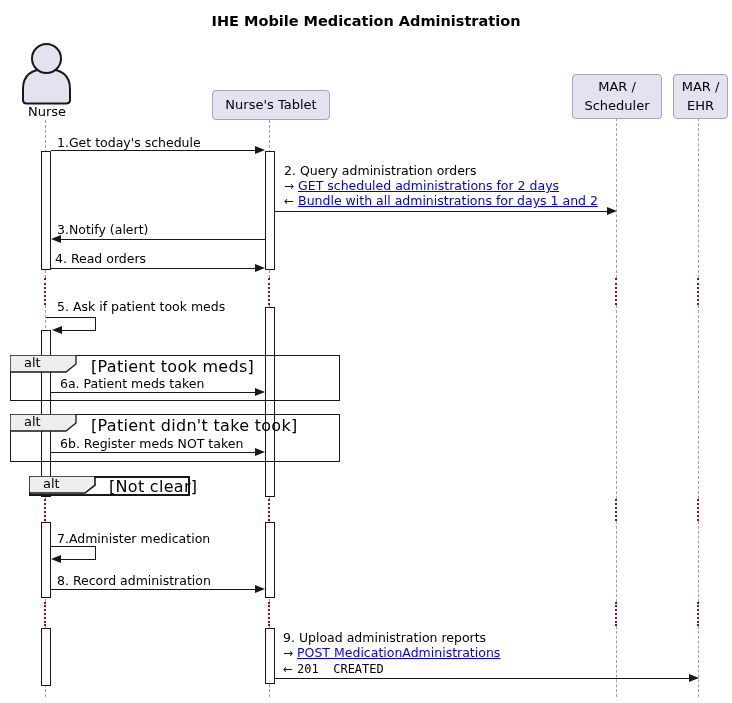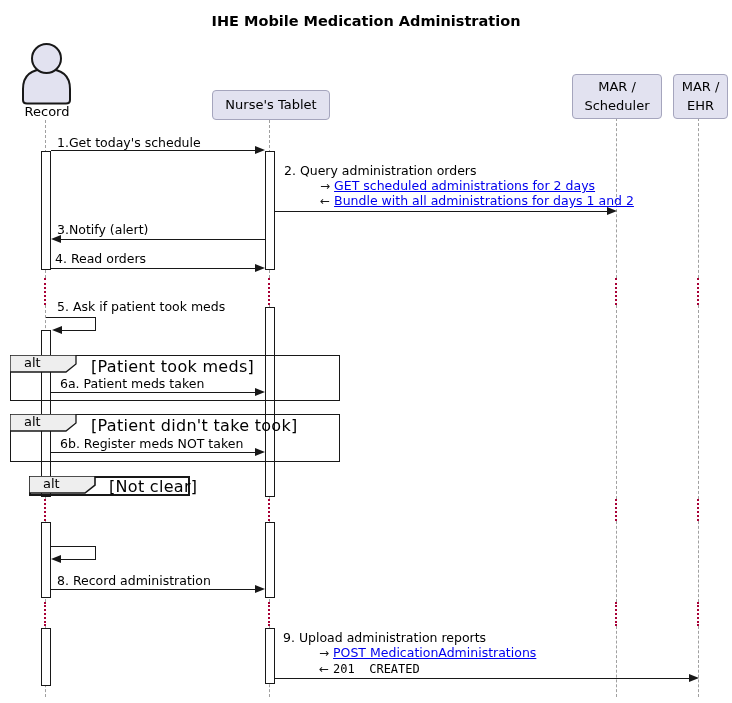--- a/index.html
+++ b/index.html
@@ -17,21 +17,21 @@
   .frame{position:absolute;border:1.5px solid #181818;background:transparent;}
   .alt-tab{position:absolute;left:-1px;top:-1px;width:67px;height:18px;}
   .alt-tab span{position:absolute;left:14px;top:0px;font-size:13px;font-weight:normal;}
   .cond{position:absolute;font-size:16px;font-weight:normal;letter-spacing:.3px;white-space:nowrap;}
   .msg{position:absolute;font-size:12.5px;white-space:nowrap;}
   .hline{position:absolute;height:0;border-top:1.3px solid #181818;}
   .vline{position:absolute;width:0;border-left:1.3px solid #181818;}
   .ah{position:absolute;width:0;height:0;border-style:solid;}
   .ah-r{border-width:4.5px 0 4.5px 10px;border-color:transparent transparent transparent #181818;}
   .ah-l{border-width:4.5px 10px 4.5px 0;border-color:transparent #181818 transparent transparent;}
-  .linkline{position:absolute;font-size:12.5px;white-space:nowrap;margin-left:36px;}
+  .linkline{position:absolute;font-size:12.5px;white-space:nowrap;}
   .linkline .pre{color:#181818;font-size:12px;margin-right:4px;}
   .link{color:#0000EE;text-decoration:underline;cursor:pointer;}
   .mono{font-family:"DejaVu Sans Mono",monospace;font-size:12px;white-space:pre;}
 </style>
 </head>
 <body>
 
 <div class="diagram">
 
   <div class="title">IHE Mobile Medication Administration</div>
@@ -137,20 +137,21 @@
   <div class="ah ah-l" style="left:52px;top:326px;"></div>
 
   <div class="msg" style="left:60px;top:376px;">6a. Patient meds taken</div>
   <div class="hline" style="left:51px;top:392px;width:205px;"></div>
   <div class="ah ah-r" style="left:255px;top:388px;"></div>
 
   <div class="msg" style="left:60px;top:436px;">6b. Register meds NOT taken</div>
   <div class="hline" style="left:51px;top:452px;width:205px;"></div>
   <div class="ah ah-r" style="left:255px;top:448px;"></div>
 
+  <div class="msg" style="left:57px;top:531px;">7.Administer medication</div>
   <div class="hline" style="left:51px;top:546px;width:45px;"></div>
   <div class="vline" style="left:95px;top:546px;height:14px;"></div>
   <div class="hline" style="left:60px;top:559px;width:36px;"></div>
   <div class="ah ah-l" style="left:51px;top:555px;"></div>
 
   <div class="msg" style="left:57px;top:573px;text-align:center;">8. Record administration</div>
   <div class="hline" style="left:51px;top:589px;width:205px;"></div>
   <div class="ah ah-r" style="left:255px;top:585px;"></div>
 
   <div class="msg" style="left:283px;top:630px;">9. Upload administration reports</div>
@@ -160,21 +161,21 @@
   <div class="linkline" style="left:283px;top:661px;">
     <span class="pre">←</span><span class="mono">201  CREATED</span>
   </div>
   <div class="hline" style="left:275px;top:678px;width:415px;"></div>
   <div class="ah ah-r" style="left:689px;top:674px;"></div>
 
   <svg style="position:absolute;left:21px;top:43px;" width="52" height="62" viewBox="0 0 52 62">
     <path d="M2,57 L2,46 C2,32 11,26 25.5,26 C40,26 49,32 49,46 L49,57 C49,59.5 47.5,60.5 45,60.5 L6,60.5 C3.5,60.5 2,59.5 2,57 Z" fill="#E2E2F0" stroke="#181818" stroke-width="2"></path>
     <circle cx="25.5" cy="15.5" r="14.5" fill="#E2E2F0" stroke="#181818" stroke-width="2"></circle>
   </svg>
-  <div class="actor-label" style="left:21px;top:104px;width:52px;">Record</div>
+  <div class="actor-label" style="left:21px;top:104px;width:52px;">Nurse</div>
 
   <div class="pbox" style="left:212px;top:90px;width:116px;height:28px;">
     <span>Nurse's Tablet</span>
   </div>
   <div class="pbox" style="left:572px;top:74px;width:88px;height:43px;">
     <span>MAR /</span>
     <span>Scheduler</span>
   </div>
   <div class="pbox" style="left:673px;top:74px;width:53px;height:43px;">
     <span>MAR /</span>

